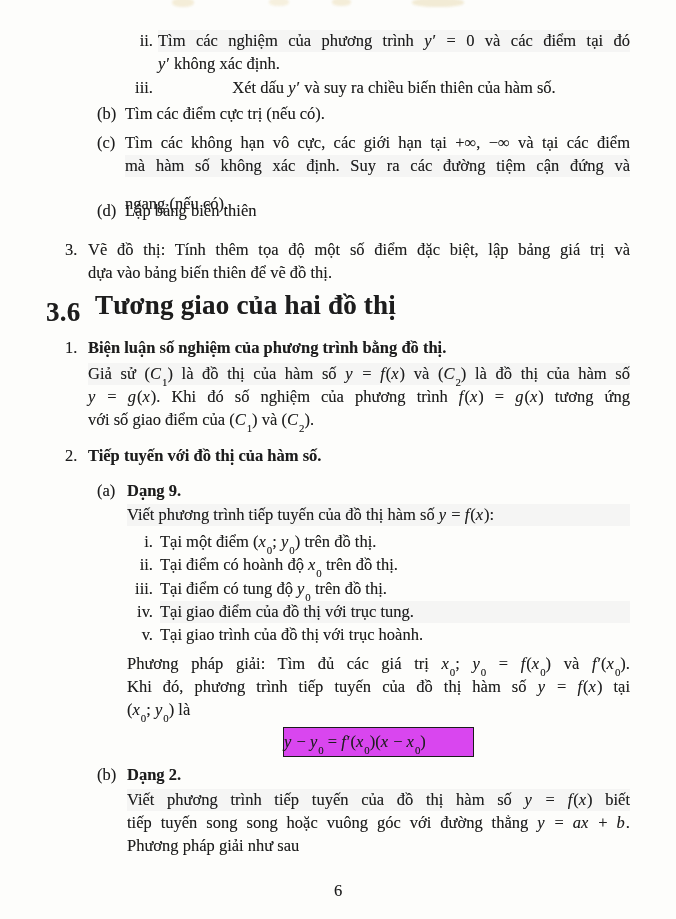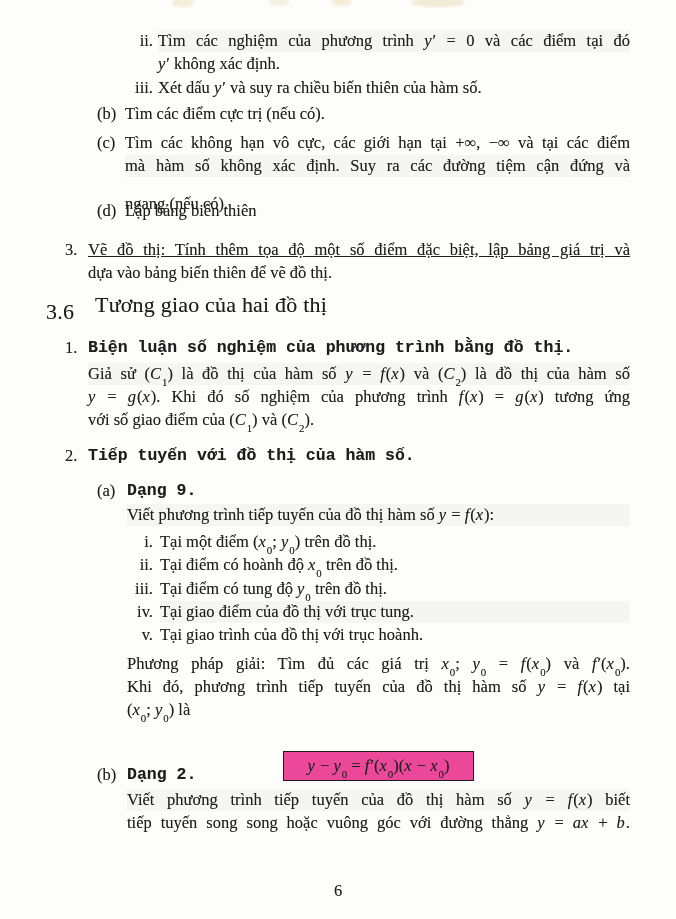--- a/index.html
+++ b/index.html
@@ -8,59 +8,59 @@
     position:relative; width:676px; height:919px; overflow:hidden;
     background:#fdfdfb;
     font-family:"Liberation Serif","DejaVu Serif",serif;
     color:#1d1d1d; font-size:16.5px;
     text-shadow:0 0 0.5px rgba(45,45,45,0.45);
   }
   .ln { position:absolute; line-height:22px; }
   .jf { text-align:justify; text-align-last:justify; }
   .lb { position:absolute; line-height:22px; }
   .rl { text-align:right; }
-  .b  { font-weight:bold;font-family:Liberation Mono, monospace; }
+  .b  { font-weight:bold; }
   i   { font-style:italic; padding-right:1px; }
   sub { font-size:66%; line-height:0; position:relative; top:3px; }
-  .heading { position:absolute; font-size:22px; font-weight:normal; line-height:26px; letter-spacing:0.2px; }
-  .fbox { position:absolute; border:1.6px solid #1b1b1b; text-align:center; line-height:27px; background:#ec4899;margin-top:24px; }
+  .heading { position:absolute; font-size:27px; font-weight:bold; line-height:26px; letter-spacing:0.2px; }
+  .fbox { position:absolute; border:1.6px solid #1b1b1b; line-height:27px; background:#d946ef; }
   .pageno { position:absolute; left:0; width:676px; text-align:center; line-height:22px; }
   .smudge { position:absolute; border-radius:45%; filter:blur(1.2px); }
   .band { background:rgba(203,206,213,0.16); }
 </style>
 </head>
 <body>
 
 <div class="page">
 
   <div class="smudge" style="left:172px;top:-2px;width:22px;height:9px;background:#f4edd8;"></div>
   <div class="smudge" style="left:269px;top:-2px;width:20px;height:8px;background:#f6f0de;"></div>
   <div class="smudge" style="left:332px;top:-2px;width:19px;height:8px;background:#f4edd8;"></div>
   <div class="smudge" style="left:412px;top:-2px;width:52px;height:9px;background:#f2ebd5;"></div>
 
   <div class="lb rl" style="left:119px;top:30px;width:34px;">ii.</div>
   <div class="ln jf band" style="left:158px;top:30px;width:472px;">Tìm các nghiệm của phương trình <i>y</i>′ = 0 và các điểm tại đó</div>
   <div class="ln" style="left:158px;top:53px;width:472px;"><i>y</i>′ không xác định.</div>
 
   <div class="lb rl" style="left:119px;top:77px;width:34px;">iii.</div>
-  <div class="ln" style="left:158px;top:77px;width:472px;">Xét dấu <i>y</i>′ và suy ra chiều biến thiên của hàm số.</div>
+  <div class="ln" style="left:158px;top:77px;width:472px;text-align:center;">Xét dấu <i>y</i>′ và suy ra chiều biến thiên của hàm số.</div>
 
   <div class="lb" style="left:97px;top:103px;">(b)</div>
   <div class="ln" style="left:125px;top:103px;width:505px;">Tìm các điểm cực trị (nếu có).</div>
 
   <div class="lb" style="left:97px;top:132px;">(c)</div>
   <div class="ln jf" style="left:125px;top:132px;width:505px;">Tìm các không hạn vô cực, các giới hạn tại +∞, −∞ và tại các điểm</div>
   <div class="ln jf band" style="left:125px;top:155px;width:505px;">mà hàm số không xác định. Suy ra các đường tiệm cận đứng và</div>
   <div class="ln" style="left:125px;top:178px;width:505px;margin-top:15px;">ngang (nếu có).</div>
 
   <div class="lb" style="left:97px;top:200px;">(d)</div>
   <div class="ln" style="left:125px;top:200px;width:505px;">Lập bảng biến thiên</div>
 
   <div class="lb" style="left:65px;top:239px;">3.</div>
-  <div class="ln jf" style="left:88px;top:239px;width:542px;text-decoration:underline;">Vẽ đồ thị: Tính thêm tọa độ một số điểm đặc biệt, lập bảng giá trị và</div>
+  <div class="ln jf" style="left:88px;top:239px;width:542px;">Vẽ đồ thị: Tính thêm tọa độ một số điểm đặc biệt, lập bảng giá trị và</div>
   <div class="ln" style="left:88px;top:262px;width:542px;">dựa vào bảng biến thiên để vẽ đồ thị.</div>
 
   <div class="heading" style="left:46px;top:299px;">3.6</div>
   <div class="heading" style="left:95px;top:292px;">Tương giao của hai đồ thị</div>
 
   <div class="lb" style="left:65px;top:337px;">1.</div>
   <div class="ln b" style="left:88px;top:337px;width:542px;">Biện luận số nghiệm của phương trình bằng đồ thị.</div>
 
   <div class="ln jf band" style="left:88px;top:363px;width:542px;">Giả sử (<i>C</i><sub>1</sub>) là đồ thị của hàm số <i>y</i> = <i>f</i>(<i>x</i>) và (<i>C</i><sub>2</sub>) là đồ thị của hàm số</div>
   <div class="ln jf" style="left:88px;top:386px;width:542px;"><i>y</i> = <i>g</i>(<i>x</i>). Khi đó số nghiệm của phương trình <i>f</i>(<i>x</i>) = <i>g</i>(<i>x</i>) tương ứng</div>
@@ -89,16 +89,17 @@
   <div class="ln" style="left:127px;top:699px;width:503px;">(<i>x</i><sub>0</sub>; <i>y</i><sub>0</sub>) là</div>
 
   <div class="fbox" style="left:283px;top:727px;width:191px;height:30px;">
     <span><i>y</i> − <i>y</i><sub>0</sub> = <i>f</i>′(<i>x</i><sub>0</sub>)(<i>x</i> − <i>x</i><sub>0</sub>)</span>
   </div>
 
   <div class="lb" style="left:97px;top:764px;">(b)</div>
   <div class="ln b" style="left:127px;top:764px;">Dạng 2.</div>
   <div class="ln jf band" style="left:127px;top:789px;width:503px;">Viết phương trình tiếp tuyến của đồ thị hàm số <i>y</i> = <i>f</i>(<i>x</i>) biết</div>
   <div class="ln jf" style="left:127px;top:812px;width:503px;">tiếp tuyến song song hoặc vuông góc với đường thẳng <i>y</i> = <i>ax</i> + <i>b</i>.</div>
+  <div class="ln" style="left:127px;top:835px;width:503px;">Phương pháp giải như sau</div>
 
   <div class="pageno" style="top:880px;">6</div>
 
 </div>
 
 </body></html>

